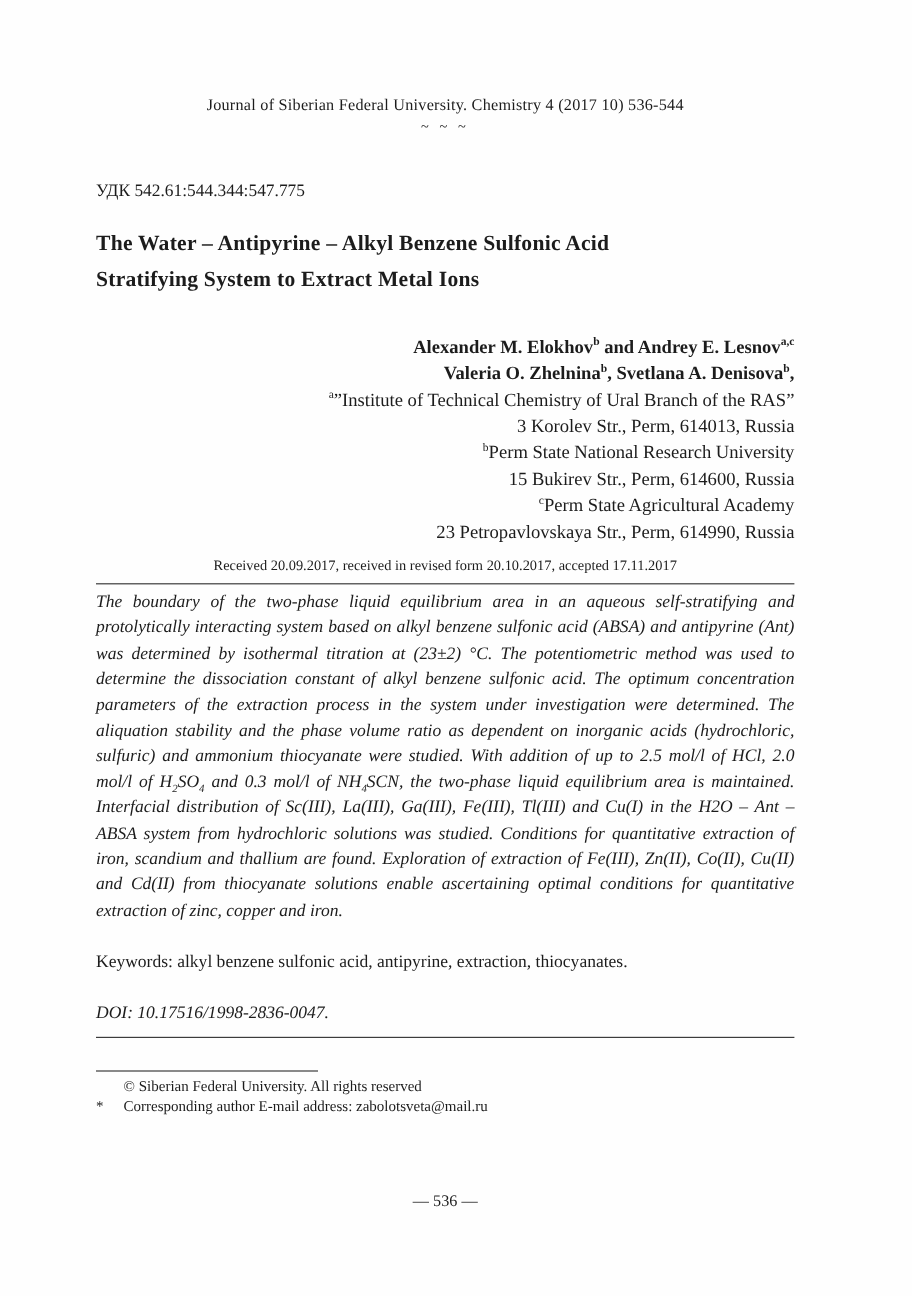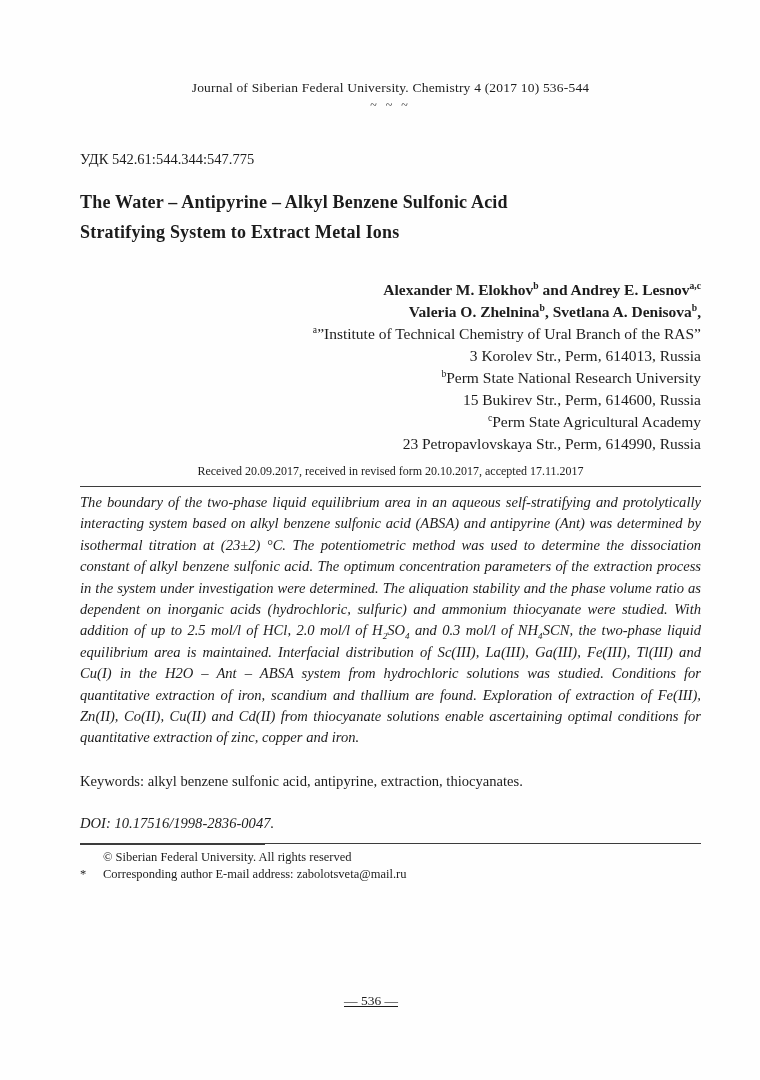--- a/index.html
+++ b/index.html
@@ -9,21 +9,21 @@
   }
   .page {
     position: relative;
     width: 760px;
     height: 1080px;
     background: #fefefe;
     color: #1c1c1c;
     font-family: "Liberation Serif", "DejaVu Serif", serif;
     overflow: hidden;
     box-sizing: border-box;
-    padding: 80px 59px 0 80px;
+    padding: 80px 98px 0 80px;
   }
   .journal-line {
     text-align: center;
     font-size: 13.5px;
     line-height: 16px;
     letter-spacing: 0.2px;
   }
   .ornament {
     text-align: center;
     font-size: 12px;
@@ -91,20 +91,21 @@
     line-height: 21px;
   }
   .doi {
     margin-top: 21px;
     font-style: italic;
     font-size: 14.6px;
     line-height: 21px;
   }
   .rule-bottom { margin-top: 9px; }
   .footnote {
+    margin-top: 27px;
     font-size: 12.5px;
     line-height: 17px;
   }
   .footnote-rule {
     border: 0;
     border-top: 1.5px solid #3c3c3c;
     width: 185px;
     margin: 0 0 4px 0;
   }
   .footnote-line {
@@ -117,21 +118,20 @@
   .footnote-text-cell {
     flex: 1;
   }
   .footer-pagenum {
     position: absolute;
     top: 993px;
     left: 0;
     right: 18px;
     text-align: center;
     font-size: 13.5px;
-    text-decoration: underline;
   }
 </style>
 </head>
 <body>
 
 <div class="page">
 
   <div class="journal-line">Journal of  Siberian Federal University.  Chemistry 4 (2017 10) 536-544</div>
   <div class="ornament">~ ~ ~</div>
 

